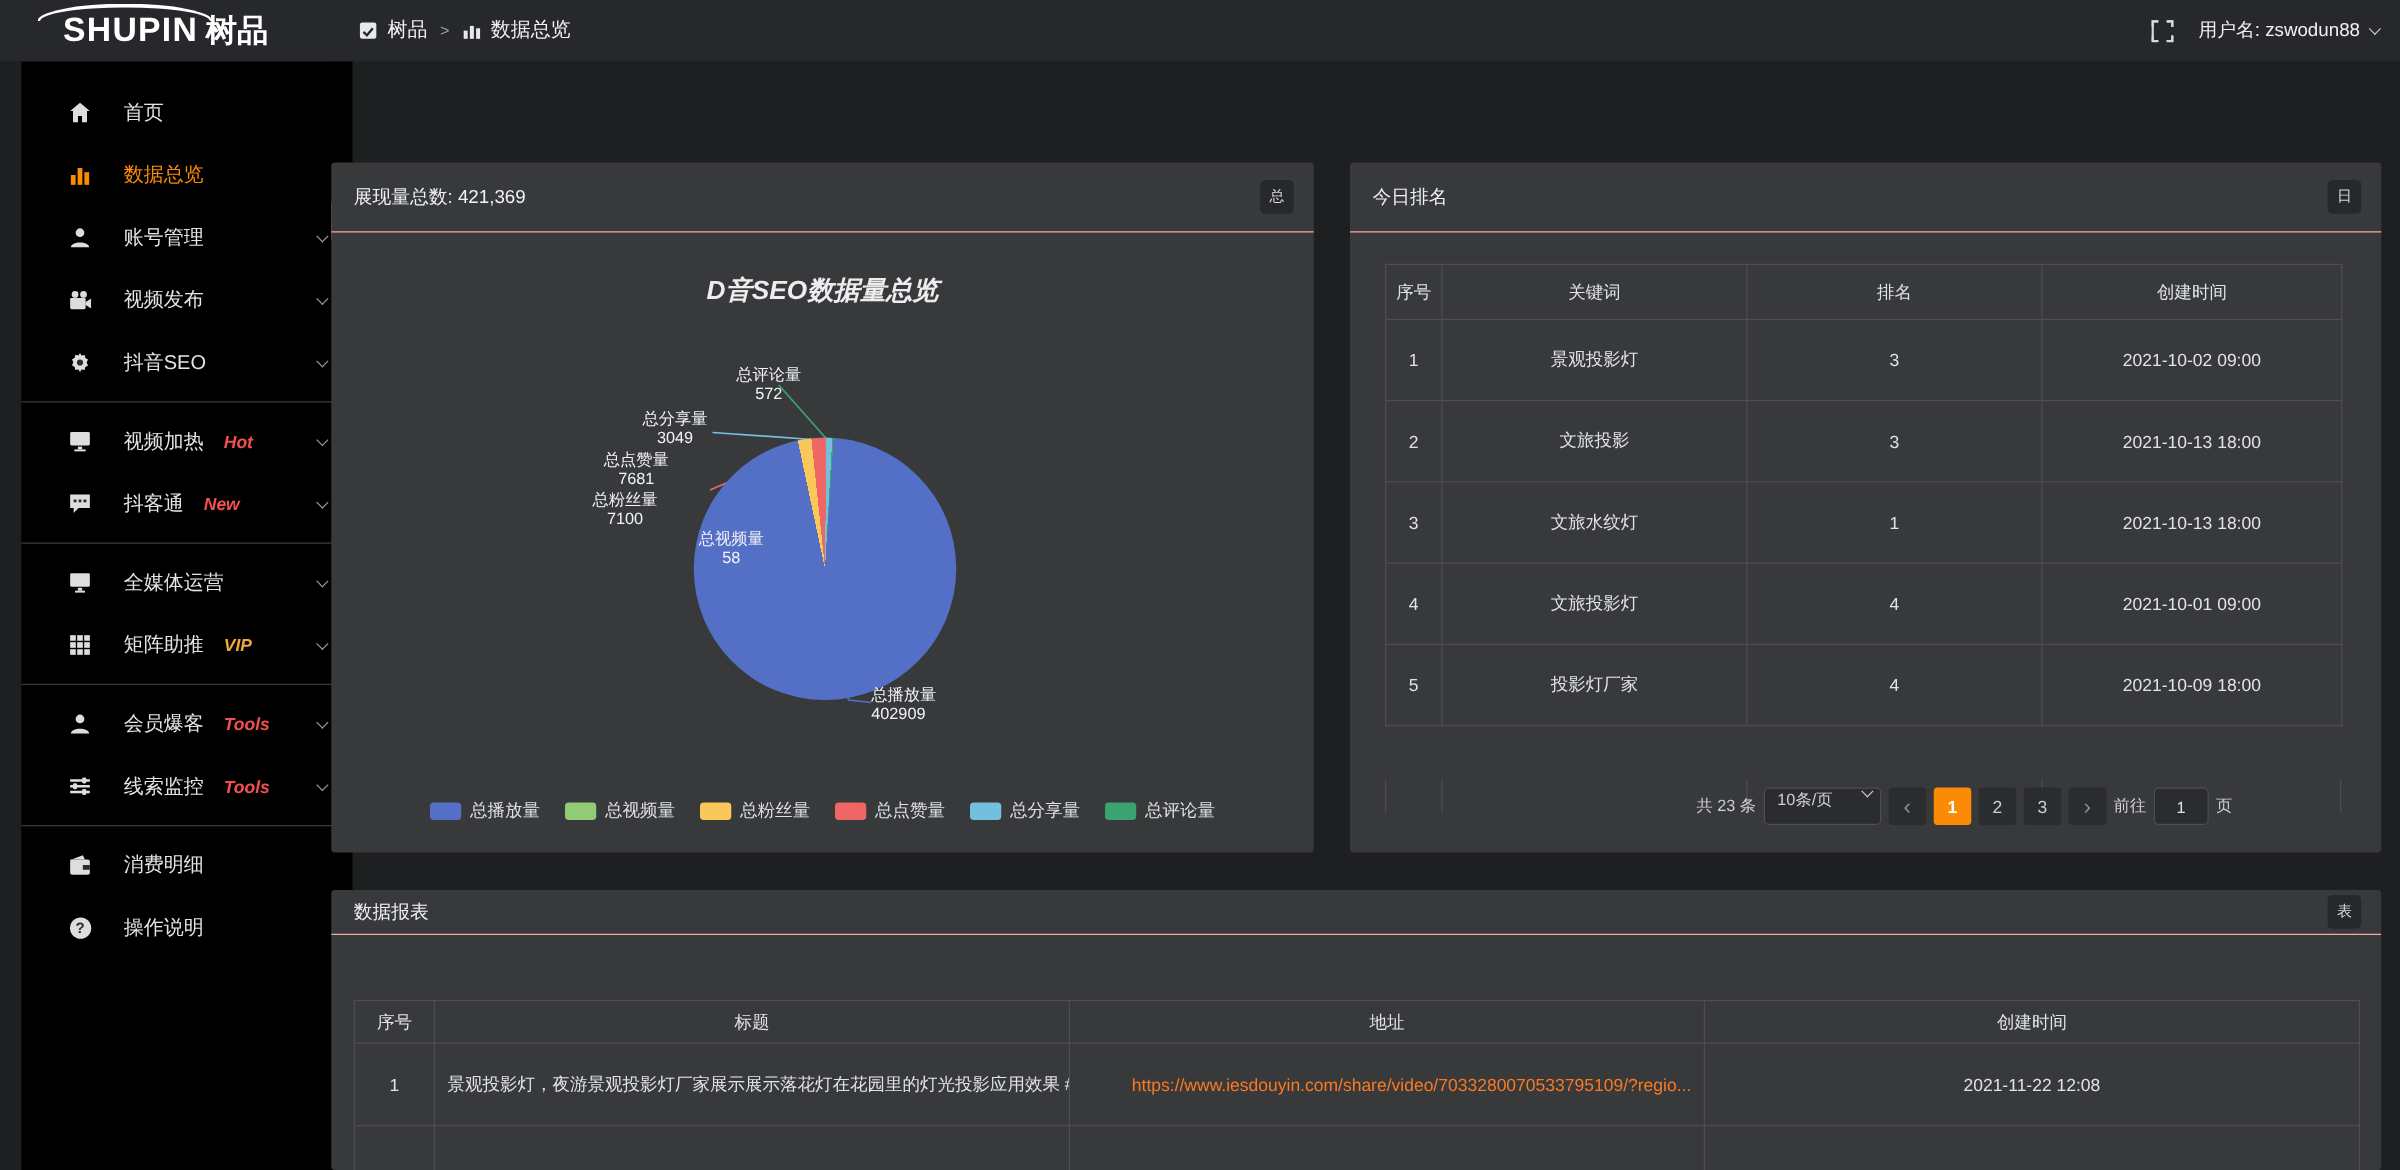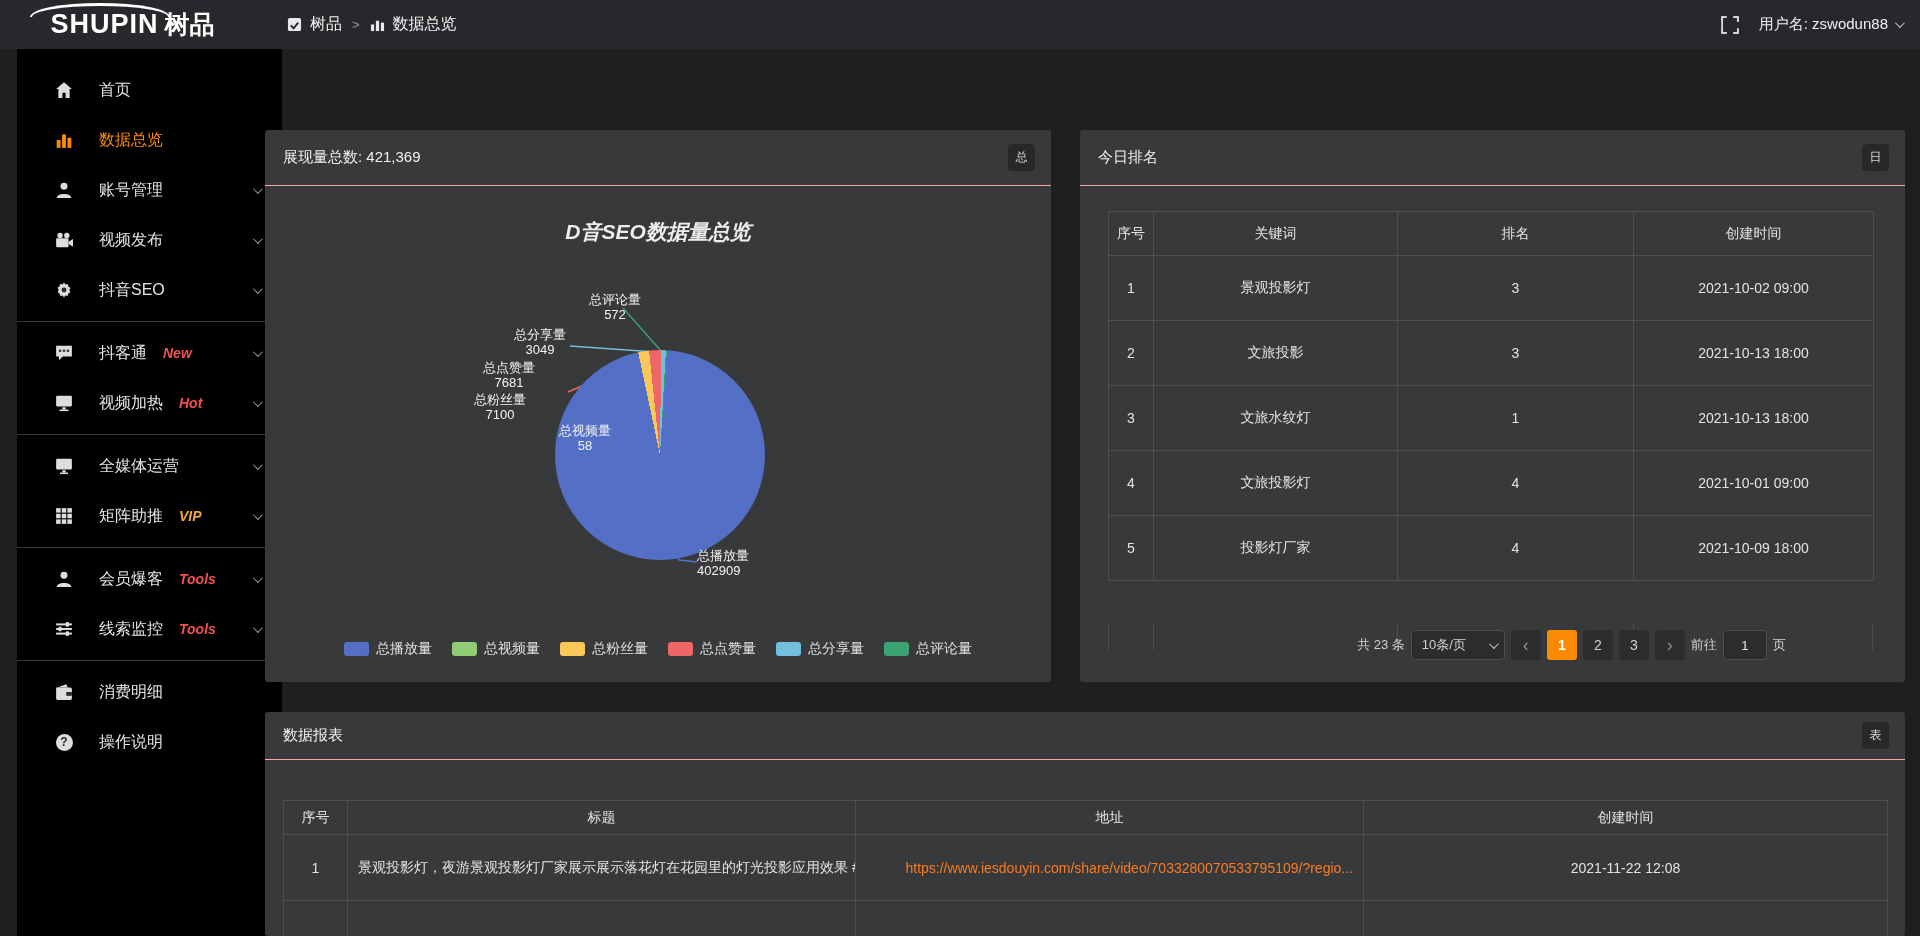--- a/index.html
+++ b/index.html
@@ -72,21 +72,21 @@
   .grid-table td, .grid-table th { border:1px solid #4d4e51; font-weight:normal; font-size:14px; color:#e2e3e5; text-align:center; }
   .rank-table { position:absolute; left:28px; top:81px; width:765px; table-layout:fixed; }
   .rank-table th { height:44px; }
   .rank-table td { height:65px; }
   .rank-stub { position:absolute; left:28px; top:494px; width:765px; height:26px; display:flex; }
   .rank-stub span { border-left:1px solid #4d4e51; }
   .rank-stub span:last-child { border-right:1px solid #4d4e51; }
 
   
   .pagination { position:absolute; left:0; top:500px; width:983px; display:flex; align-items:center; justify-content:center; gap:6px; font-size:13px; color:#cfd0d2; }
-  .pg-select { width:94px; height:30px; background:#2b2c2e; border:1px solid #4d4e51; border-radius:4px; display:flex; align-items:center; justify-content:space-between; padding:0 8px 0 10px; cursor:pointer; }
+  .pg-select { width:94px; height:30px; background:#2b2c2e; border:1px solid #4d4e51; border-radius:4px; display:flex; align-items:flex-start; justify-content:space-between; padding:0 8px 0 10px; cursor:pointer; }
   .pg-btn { width:30px; height:30px; border-radius:3px; background:#2b2c2e; color:#cfd0d2; display:flex; align-items:center; justify-content:center; font-size:14px; cursor:pointer; }
   .pg-btn.arrow { font-size:18px; color:#8e8f92; }
   .pg-btn.active { background:#fb8b05; color:#fff; font-weight:bold; }
   .pg-input { width:44px; height:30px; background:#2b2c2e; border:1px solid #4d4e51; border-radius:4px; color:#e2e3e5; text-align:center; font-size:13px; }
 
   
   .report-table { position:absolute; left:18px; top:88px; width:1604px; table-layout:fixed; }
   .report-table th { height:34px; }
   .report-table td { height:66px; }
   .report-table .cell-title { text-align:left; padding:0 10px; white-space:nowrap; overflow:hidden; }
@@ -192,41 +192,41 @@
         </span>
       <span>抖音SEO</span>
       <span class="chev"></span>
     </div>
 
     <div class="side-div"></div>
 
     <div class="side-item">
       <span class="ic">
           <svg width="18" height="18" viewBox="0 0 16 16">
+            <rect x="1" y="1.5" width="14" height="9.5" rx="1"></rect>
+            <rect x="6.5" y="11.8" width="3" height="2"></rect>
+            <rect x="4" y="13.8" width="8" height="1.4"></rect>
+          </svg>
+        </span>
+      <span>视频加热</span>
+      <span class="badge red">Hot</span>
+      <span class="chev"></span>
+    </div>
+
+    <div class="side-item">
+      <span class="ic">
+          <svg width="18" height="18" viewBox="0 0 16 16">
             <path d="M1 1.5h14v9.5H7l-3.5 3.5V11H1z"></path>
             <rect x="3.5" y="5" width="2" height="2" fill="#2a2b2e"></rect>
             <rect x="7" y="5" width="2" height="2" fill="#2a2b2e"></rect>
             <rect x="10.5" y="5" width="2" height="2" fill="#2a2b2e"></rect>
           </svg>
         </span>
       <span>抖客通</span>
       <span class="badge red">New</span>
-      <span class="chev"></span>
-    </div>
-
-    <div class="side-item">
-      <span class="ic">
-          <svg width="18" height="18" viewBox="0 0 16 16">
-            <rect x="1" y="1.5" width="14" height="9.5" rx="1"></rect>
-            <rect x="6.5" y="11.8" width="3" height="2"></rect>
-            <rect x="4" y="13.8" width="8" height="1.4"></rect>
-          </svg>
-        </span>
-      <span>视频加热</span>
-      <span class="badge red">Hot</span>
       <span class="chev"></span>
     </div>
 
     <div class="side-div"></div>
 
     <div class="side-item">
       <span class="ic">
           <svg width="18" height="18" viewBox="0 0 16 16">
             <rect x="1" y="1.5" width="14" height="9.5" rx="1"></rect>
             <rect x="6.5" y="11.8" width="3" height="2"></rect>
@@ -457,21 +457,21 @@
       <span class="pg-btn">2</span>
       <span class="pg-btn">3</span>
       <span class="pg-btn arrow">›</span>
       <span>前往</span>
       <input class="pg-input" value="1" style="">
       <span>页</span>
     </div>
   </div>
 
   <div class="panel" id="panel-report">
-    <div class="panel-head" style="height:48px">
+    <div class="panel-head" style="height:36px">
       <span>数据报表</span>
       <span class="corner-btn">表</span>
     </div>
 
     <table class="grid-table report-table">
       <colgroup>
           <col style="width:64px">
           <col style="width:508px">
           <col style="width:508px">
           <col style="width:524px">

